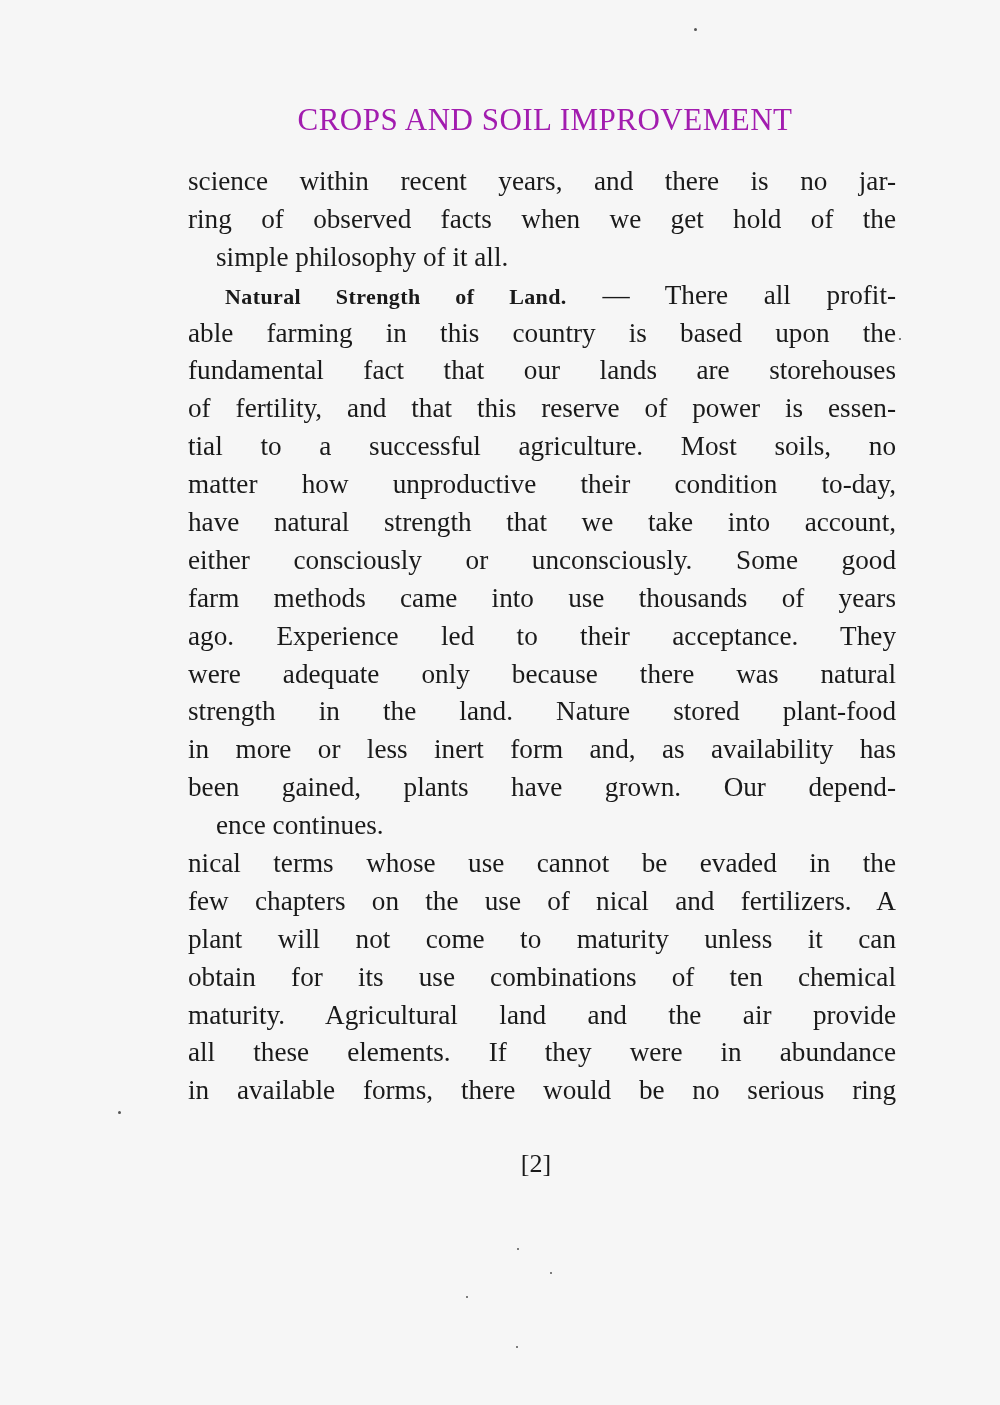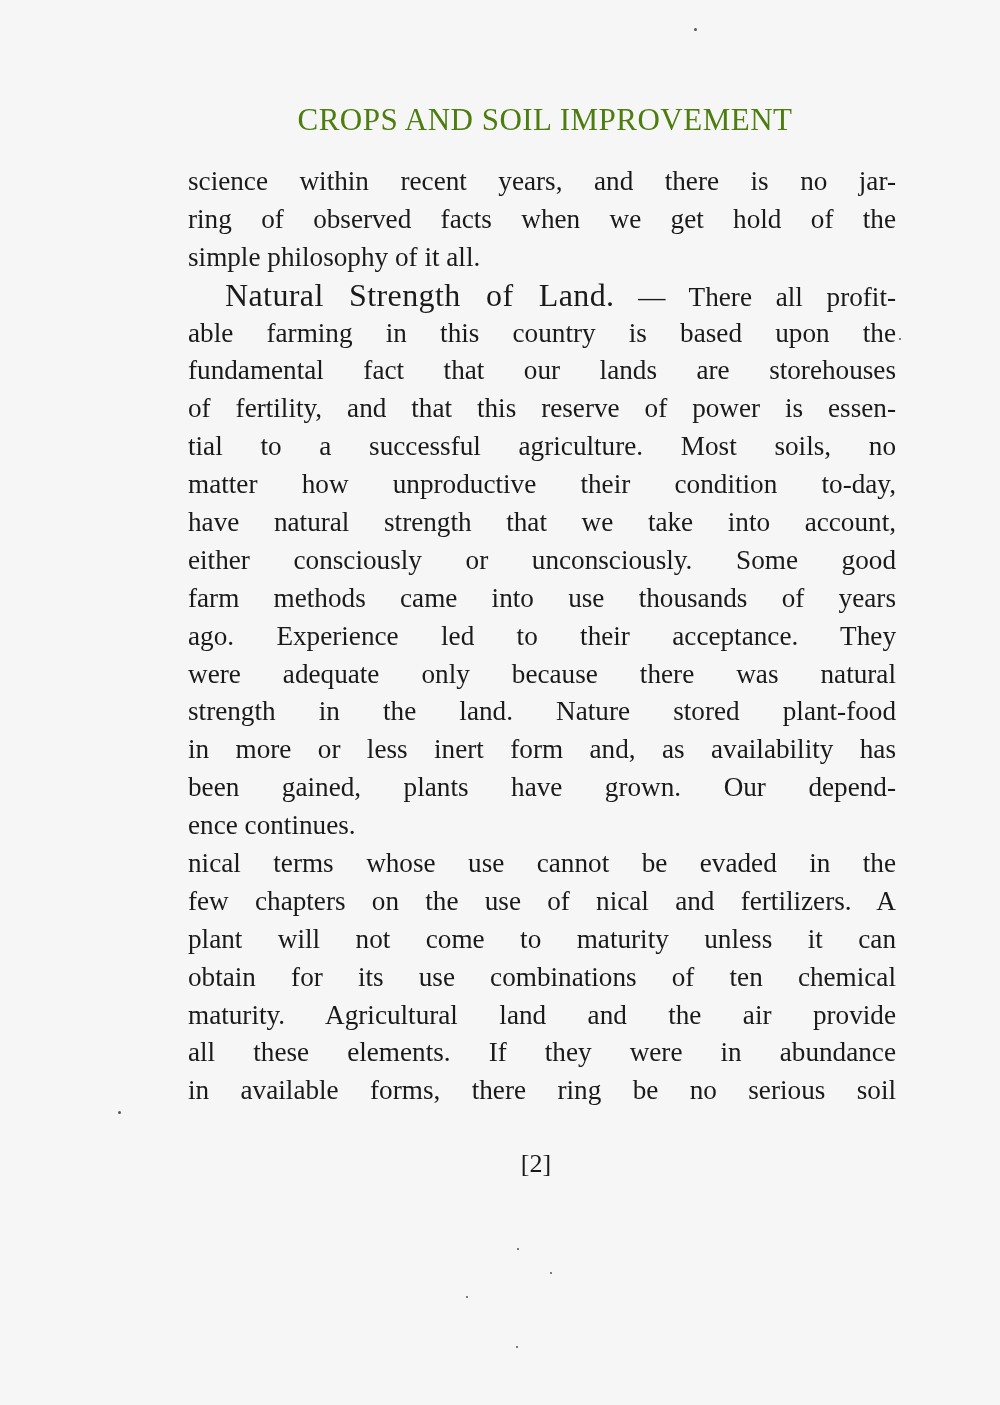--- a/index.html
+++ b/index.html
@@ -24,46 +24,47 @@
     }
     .running-head {
       position: absolute;
       top: 100px;
       left: 180px;
       width: 730px;
       text-align: center;
       font-size: 31px;
       letter-spacing: 0.5px;
       line-height: 40px;
-      color: #4d7c0f;
+      color: #a21caf;
     }
     .body-text {
       position: absolute;
       top: 163px;
       left: 188px;
       width: 708px;
       font-size: 27.2px;
       line-height: 37.9px;
     }
     .line {
       display: block;
       white-space: nowrap;
       text-align: justify;
       text-align-last: justify;
       height: 37.9px;
     }
     .line.last {
       text-align-last: left;
+      margin-left: 28px;
     }
     .line.indent {
       padding-left: 37px;
     }
     .run-in-head {
-      font-weight: normal;
-      font-size: 32px;
+      font-weight: bold;
+      font-size: 22px;
       letter-spacing: 0.4px;
     }
     .folio {
       position: absolute;
       top: 1147px;
       left: 500px;
       width: 72px;
       text-align: center;
       font-size: 26px;
       line-height: 34px;
@@ -107,21 +108,21 @@
       <span class="line last">ence continues.</span>
     </div>
 
     <div>
       <span class="line">nical terms whose use cannot be evaded in the</span>
       <span class="line">few chapters on the use of nical and fertilizers. A</span>
       <span class="line">plant will not come to maturity unless it can</span>
       <span class="line">obtain for its use combinations of ten chemical</span>
       <span class="line">maturity. Agricultural land and the air provide</span>
       <span class="line">all these elements. If they were in abundance</span>
-      <span class="line">in available forms, there ring be no serious soil</span>
+      <span class="line">in available forms, there would be no serious ring</span>
     </div>
 
   </div>
 
   <div class="folio">[2]</div>
 
   <div class="speck" style="left:694px;top:28px;width:3px;height:3px;"></div>
   <div class="speck" style="left:118px;top:1111px;width:3px;height:3px;"></div>
   <div class="speck" style="left:899px;top:338px;width:2px;height:2px;"></div>
   <div class="speck" style="left:517px;top:1248px;width:2px;height:2px;"></div>

